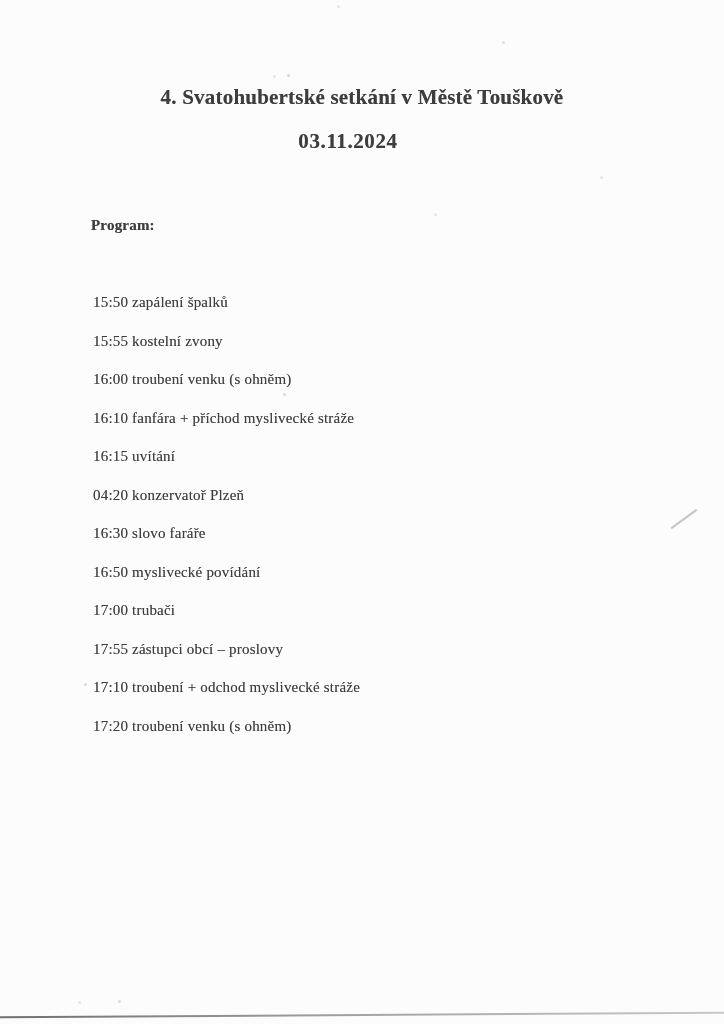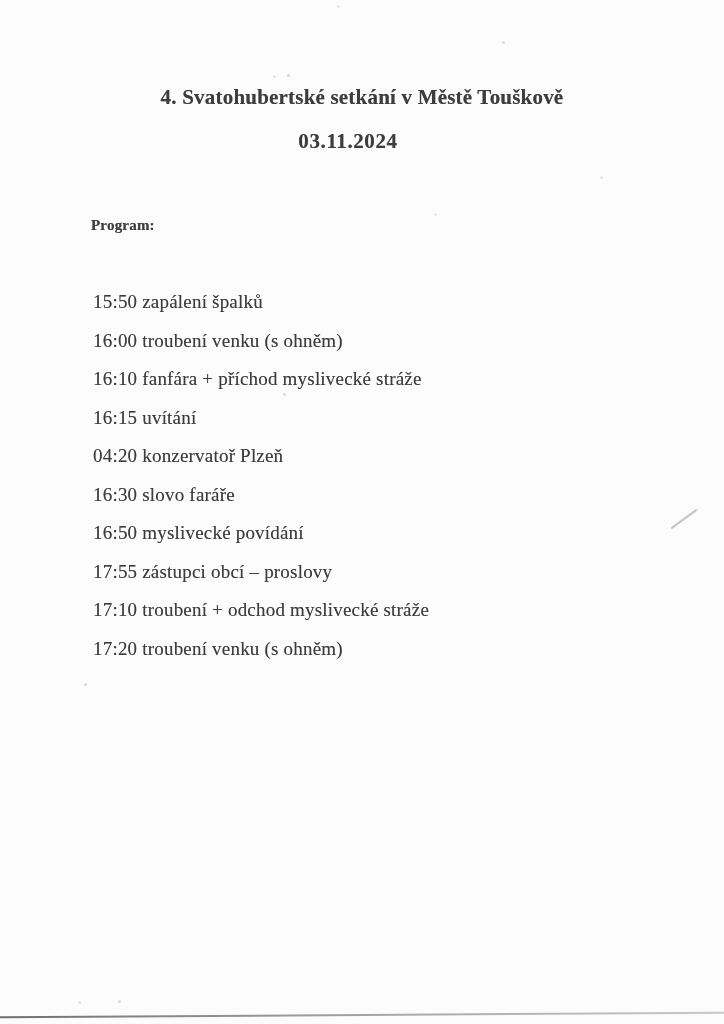--- a/index.html
+++ b/index.html
@@ -53,21 +53,21 @@
   }
   .program-list {
     position: absolute;
     top: 283px;
     left: 93px;
     width: 560px;
   }
   .program-list .line {
     height: 38.5px;
     line-height: 38.5px;
-    font-size: 19px;
+    font-size: 15px;
     letter-spacing: 0.2px;
     white-space: nowrap;
     text-shadow: 0 0 0.6px rgba(61,61,61,0.5);
   }
   
   .scan-slash {
     position: absolute;
     top: 518px;
     left: 668px;
     width: 32px;
@@ -100,26 +100,28 @@
 
 <div class="page" style="--ink: #3d3d3d; --paper: #fcfcfc;">
 
   <div class="doc-title">4. Svatohubertské setkání v Městě Touškově</div>
   <div class="doc-date">03.11.2024</div>
 
   <div class="section-heading">Program:</div>
 
   <div class="program-list">
     <div class="line">15:50 zapálení špalků</div>
+    <div class="line">15:55 kostelní zvony</div>
     <div class="line">16:00 troubení venku (s ohněm)</div>
     <div class="line">16:10 fanfára + příchod myslivecké stráže</div>
     <div class="line">16:15 uvítání</div>
     <div class="line">04:20 konzervatoř Plzeň</div>
     <div class="line">16:30 slovo faráře</div>
     <div class="line">16:50 myslivecké povídání</div>
+    <div class="line">17:00 trubači</div>
     <div class="line">17:55 zástupci obcí – proslovy</div>
     <div class="line">17:10 troubení + odchod myslivecké stráže</div>
     <div class="line">17:20 troubení venku (s ohněm)</div>
   </div>
 
   <div class="scan-slash"></div>
   <div class="scan-bottom-line"></div>
 
   <div class="speck" style="left:287px; top:74px;"></div>
   <div class="speck" style="left:273px; top:75px; opacity:0.2;"></div>

